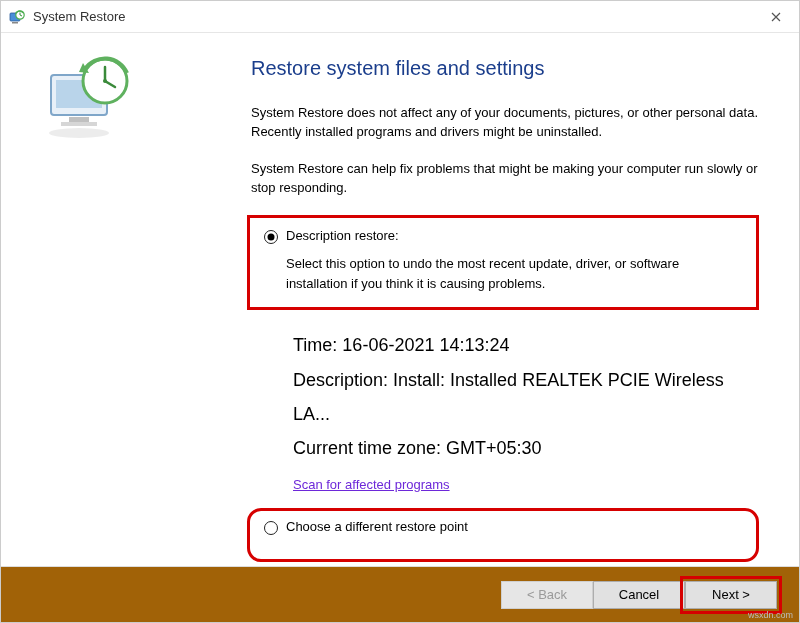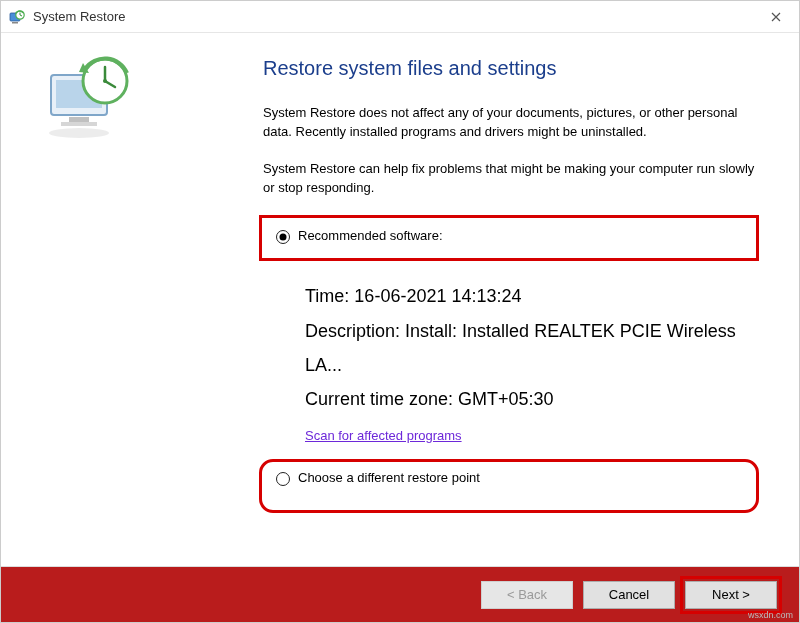--- a/index.html
+++ b/index.html
@@ -43,21 +43,20 @@
       display: flex;
       align-items: center;
       justify-content: center;
       font-size: 14px;
       color: #555;
       cursor: default;
     }
     .body {
       display: flex;
       height: calc(100% - 32px - 56px);
-      gap: 12px;
     }
     .sidebar {
       width: 180px;
       padding: 20px 10px;
       display: flex;
       justify-content: center;
       align-items: flex-start;
     }
     .content {
       flex: 1;
@@ -134,27 +133,26 @@
       display: inline-block;
       margin: 8px 0 16px 42px;
       font-size: 13px;
     }
     .footer {
       position: absolute;
       bottom: 0;
       left: 0;
       right: 0;
       height: 56px;
-      background: #b91c1c;
+      background: #a16207;
       border-top: 1px solid #ddd;
       display: flex;
       align-items: center;
       justify-content: flex-end;
       padding-right: 22px;
-      gap: 10px;
     }
     .btn {
       min-width: 92px;
       height: 28px;
       border: 1px solid #adadad;
       background: #e1e1e1;
       font-size: 13px;
       display: flex;
       align-items: center;
       justify-content: center;
@@ -221,22 +219,23 @@
 
     <div class="content">
       <h2 class="heading">Restore system files and settings</h2>
 
       <p class="para">System Restore does not affect any of your documents, pictures, or other personal data. Recently installed programs and drivers might be uninstalled.</p>
       <p class="para">System Restore can help fix problems that might be making your computer run slowly or stop responding.</p>
 
       <div class="option-box">
         <div class="radio-row">
           <div class="radio checked"></div>
-          <span class="radio-label">Recommended software:</span>
-        </div>
+          <span class="radio-label">Description restore:</span>
+        </div>
+        <div class="radio-desc">Select this option to undo the most recent update, driver, or software installation if you think it is causing problems.</div>
       </div>
 
       <div class="details">
         <div class="row">
           <span class="label">Time:</span>
           <span>16-06-2021 14:13:24</span>
         </div>
         <div class="row">
           <span class="label">Description:</span>
           <span>Install: Installed REALTEK PCIE Wireless LA...</span>

